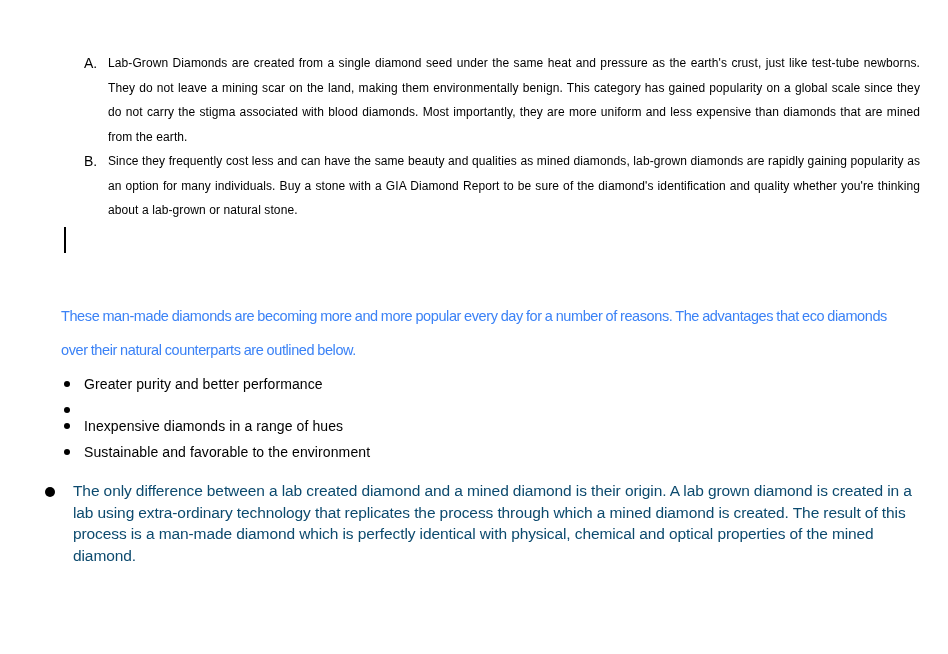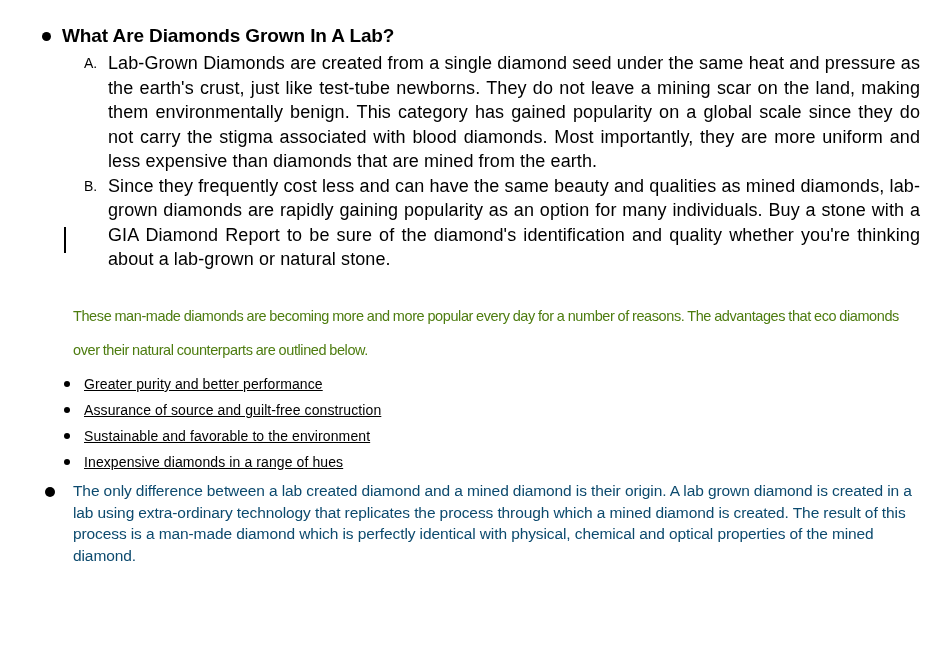--- a/index.html
+++ b/index.html
@@ -48,57 +48,57 @@
   }
   .alpha-item { display: flex; align-items: flex-start; }
   .alpha-marker {
     flex: none;
     width: 24px;
     font-size: 14px;
     line-height: 24.5px;
   }
   .alpha-text {
     width: 812px;
-    font-size: 18px;
+    font-size: 12px;
     line-height: 24.5px;
     text-align: justify;
     letter-spacing: 0.1px;
   }
 
   
   .caret {
     position: absolute;
     left: 64px;
     top: 227px;
     width: 2px;
     height: 26px;
     background: #000000;
   }
 
   
   .intro-par {
     position: absolute;
-    left: 73px;
+    left: 61px;
     top: 299px;
     width: 840px;
     font-size: 14.5px;
     line-height: 34px;
     letter-spacing: -0.4px;
     word-spacing: -0.5px;
-    color: #4d7c0f;
+    color: #3b82f6;
   }
 
   
   .dot-list {
     position: absolute;
     left: 64px;
     top: 371px;
     width: 720px;
   }
-  .dot-item { display: flex; align-items: flex-start; text-decoration: underline; }
+  .dot-item { display: flex; align-items: flex-start; }
   .dot-item .dot {
     flex: none;
     width: 6px;
     height: 6px;
     border-radius: 50%;
     background: #000000;
     margin: 10px 14px 0 0;
   }
   .dot-item .dot-text {
     font-size: 14px;
@@ -129,24 +129,20 @@
     line-height: 21.5px;
     letter-spacing: -0.1px;
     color: #0c4a6e;
   }
 </style>
 </head>
 <body>
 
 <div class="doc-page">
 
-  <div class="h-row h1-row">
-    <span class="h-bullet"></span>
-    <div class="h-text">What Are Diamonds Grown In A Lab?</div>
-  </div>
 
   <div class="alpha-list">
     <div class="alpha-item">
       <span class="alpha-marker">A.</span>
       <div class="alpha-text">Lab-Grown Diamonds are created from a single diamond seed under the same heat and pressure as the earth's crust, just like test-tube newborns. They do not leave a mining scar on the land, making them environmentally benign. This category has gained popularity on a global scale since they do not carry the stigma associated with blood diamonds. Most importantly, they are more uniform and less expensive than diamonds that are mined from the earth.</div>
     </div>
     <div class="alpha-item">
       <span class="alpha-marker">B.</span>
       <div class="alpha-text">Since they frequently cost less and can have the same beauty and qualities as mined diamonds, lab-grown diamonds are rapidly gaining popularity as an option for many individuals. Buy a stone with a GIA Diamond Report to be sure of the diamond's identification and quality whether you're thinking about a lab-grown or natural stone.</div>
     </div>
@@ -157,29 +153,28 @@
 
   <div class="intro-par">These man-made diamonds are becoming more and more popular every day for a number of reasons. The advantages that eco diamonds over their natural counterparts are outlined below.</div>
 
   <div class="dot-list">
     <div class="dot-item">
       <span class="dot"></span>
       <div class="dot-text">Greater purity and better performance</div>
     </div>
     <div class="dot-item">
       <span class="dot"></span>
-      <div class="dot-text">Assurance of source and guilt-free construction</div>
+    </div>
+    <div class="dot-item">
+      <span class="dot"></span>
+      <div class="dot-text">Inexpensive diamonds in a range of hues</div>
     </div>
     <div class="dot-item">
       <span class="dot"></span>
       <div class="dot-text">Sustainable and favorable to the environment</div>
-    </div>
-    <div class="dot-item">
-      <span class="dot"></span>
-      <div class="dot-text">Inexpensive diamonds in a range of hues</div>
     </div>
   </div>
 
   <div class="note-row">
     <span class="note-bullet"></span>
     <div class="note-text">The only difference between a lab created diamond and a mined diamond is their origin. A lab grown diamond is created in a lab using extra-ordinary technology that replicates the process through which a mined diamond is created. The result of this process is a man-made diamond which is perfectly identical with physical, chemical and optical properties of the mined diamond.</div>
   </div>
 
 </div>
 

